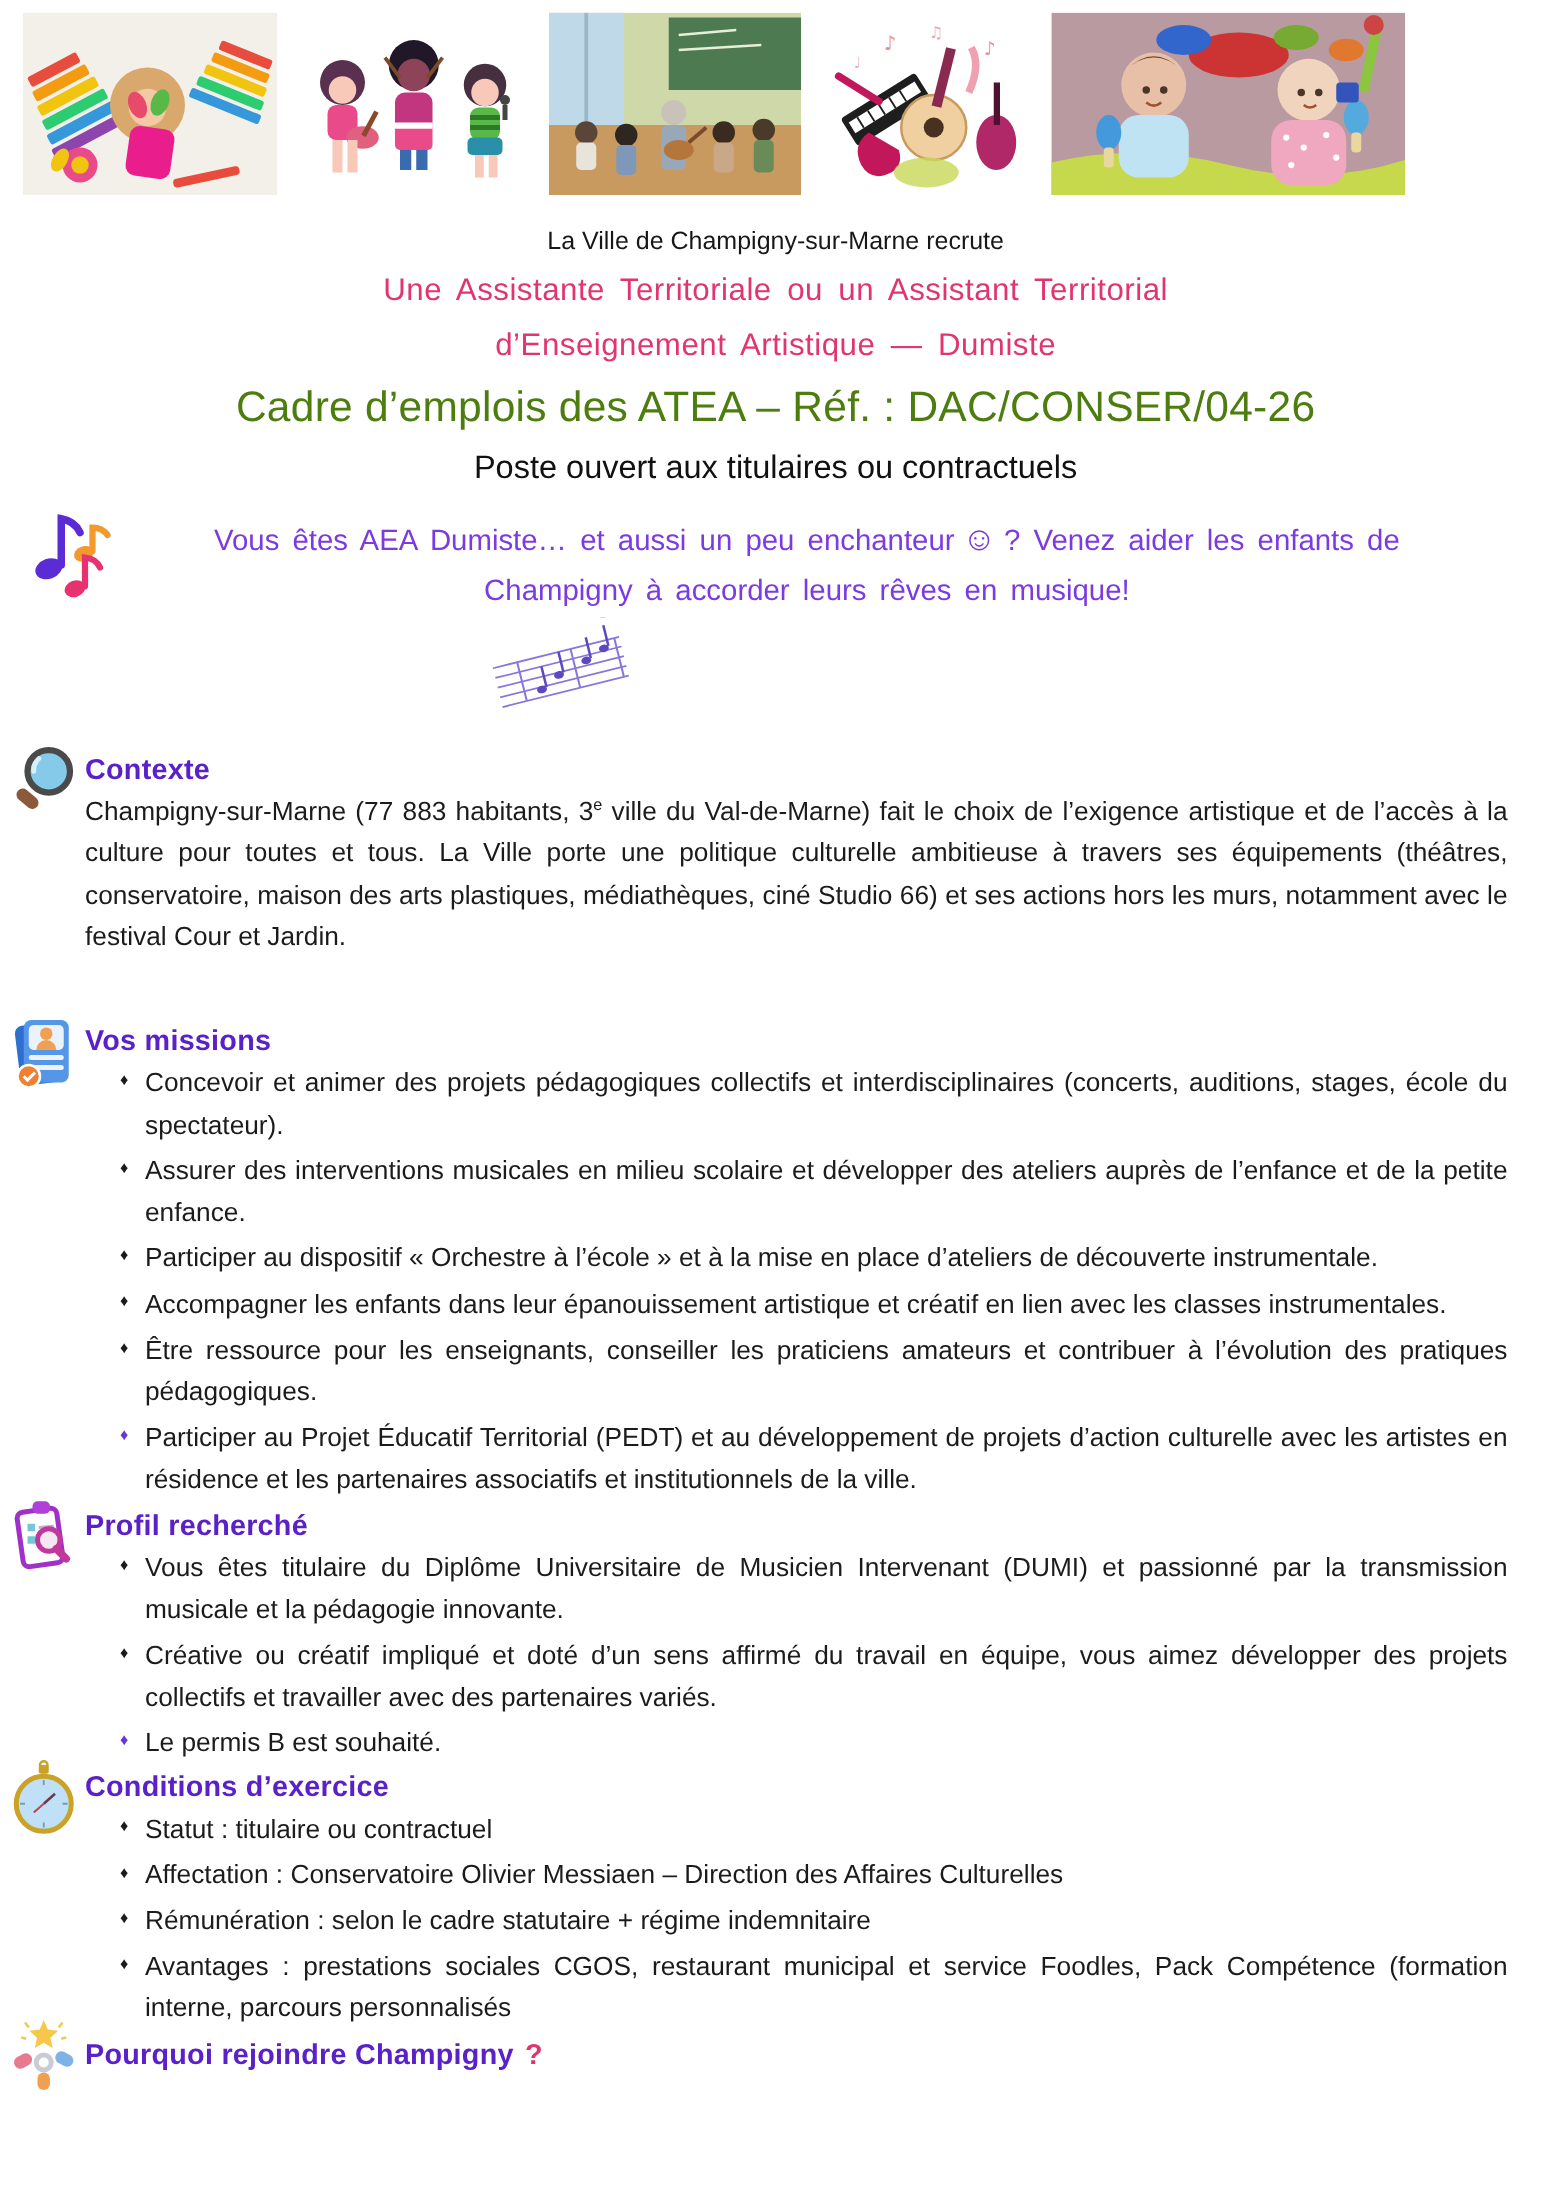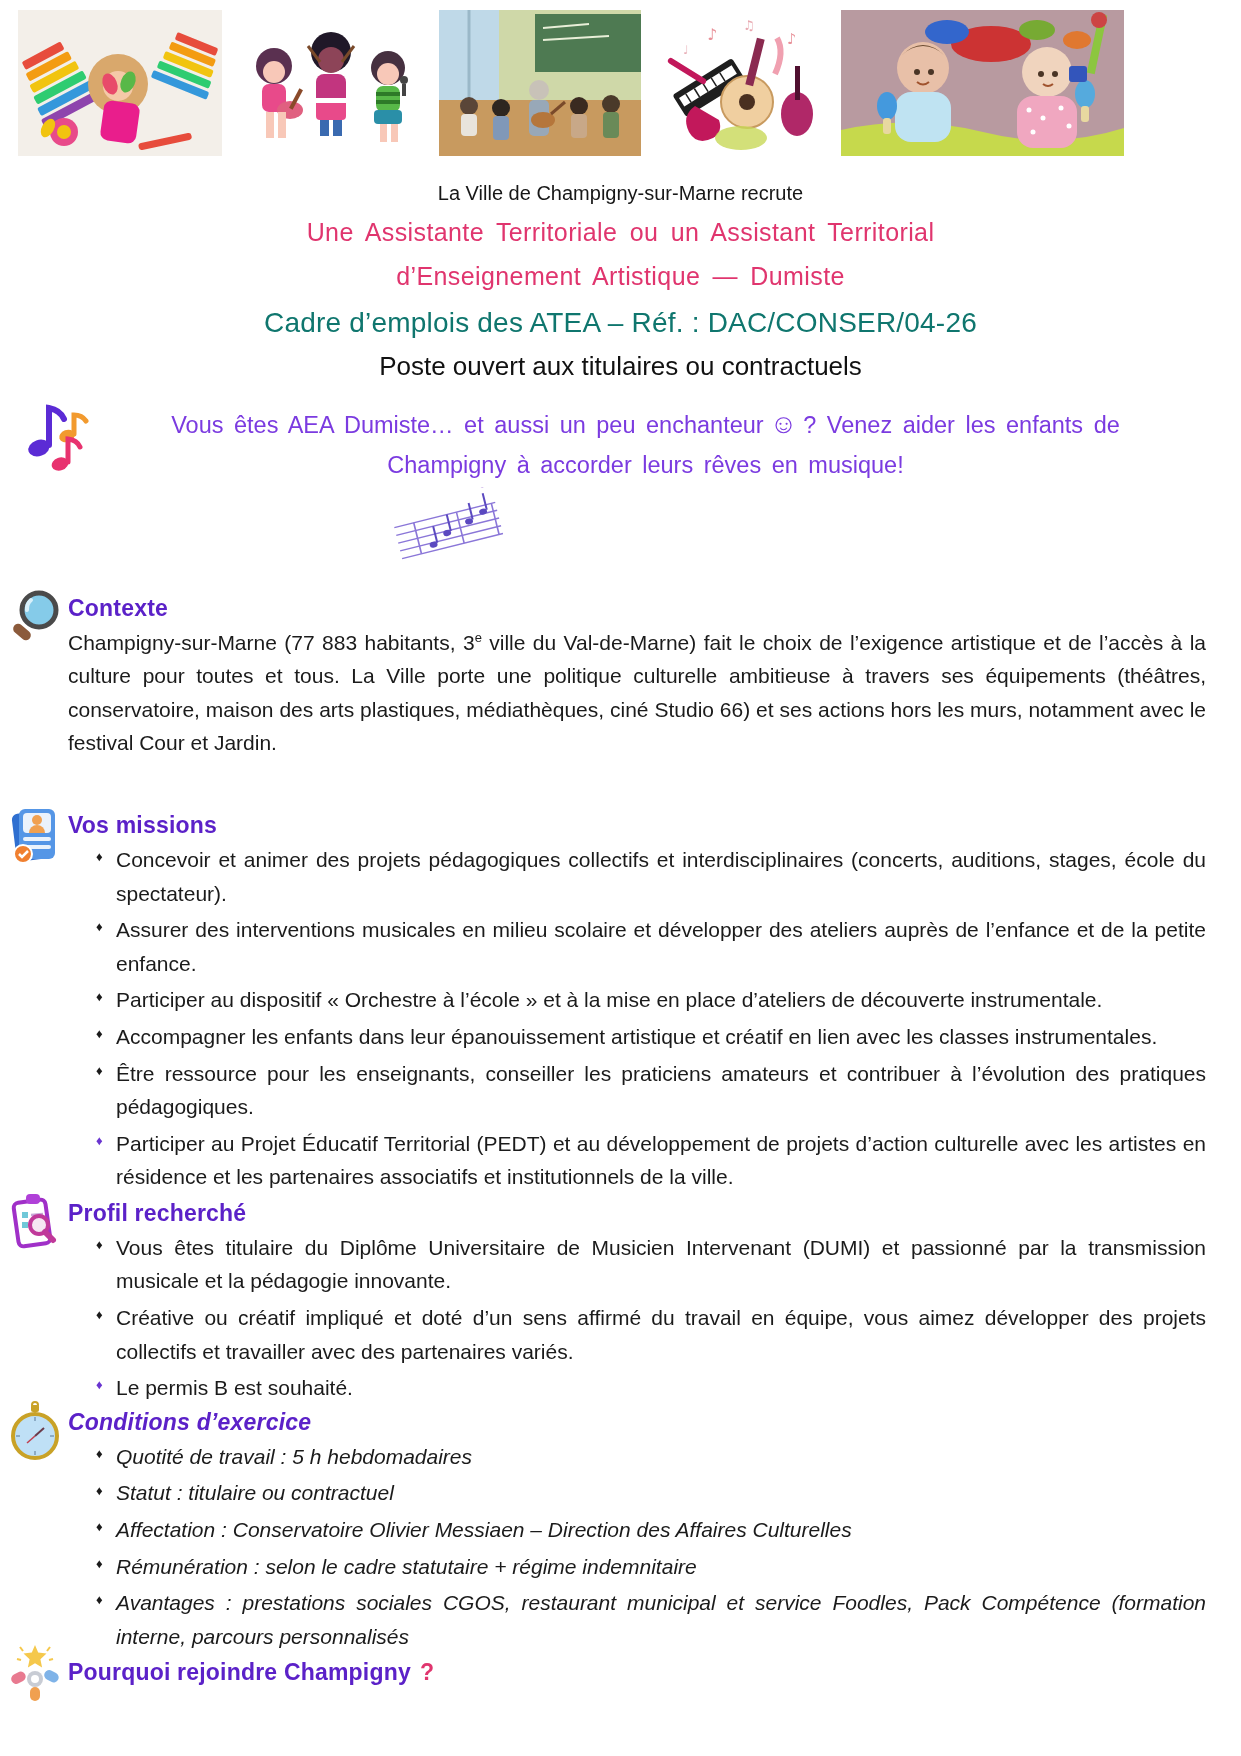--- a/index.html
+++ b/index.html
@@ -8,21 +8,21 @@
     font-family:"Liberation Sans",sans-serif;color:#1b1b1b;
   }
   
   .banner{display:flex;gap:6px;height:146px;margin:10px 18px 0 18px;}
   .banner .bimg{height:146px;overflow:hidden;flex:none;}
   .banner svg{display:block;width:100%;height:100%;}
   
   .header-block{text-align:center;margin-top:26px;}
   .recruiter{font-size:20px;color:#171717;text-align:center;}
   .job-title{color:#E0356E;font-size:25px;line-height:1.75;letter-spacing:.4px;word-spacing:5px;margin-top:6px;}
-  .cadre{font-size:28px;color:#0f766e;margin-top:8px;letter-spacing:.2px;}
+  .cadre{font-size:34px;color:#4d7c0f;margin-top:8px;letter-spacing:.2px;}
   .poste{font-size:26px;color:#111;margin-top:12px;}
   
   .tagline{position:relative;margin:20px 60px 0 110px;color:#7B3BE0;font-size:23.5px;line-height:1.65;text-align:center;word-spacing:4px;}
   .music-notes{position:absolute;left:-92px;top:-12px;}
   .tagline .smiley{font-size:27px;margin:0 6px;}
   .tagline .line2{display:inline-flex;align-items:flex-start;gap:8px;flex-direction:column;}
   .score-art{margin-top:-6px;}
   
   .section{position:relative;margin:0 35px 0 68px;}
   .sec-icon{position:absolute;left:-58px;top:-8px;}
@@ -296,37 +296,36 @@
       </svg>
     </span>
     <h2 class="sec-head">Profil recherché</h2>
     <ul class="bullets">
       <li>Vous êtes titulaire du Diplôme Universitaire de Musicien Intervenant (DUMI) et passionné par la transmission musicale et la pédagogie innovante.</li>
       <li>Créative ou créatif impliqué et doté d’un sens affirmé du travail en équipe, vous aimez développer des projets collectifs et travailler avec des partenaires variés.</li>
       <li class="marker-purple">Le permis B est souhaité.</li>
     </ul>
   </div>
 
-  <div class="section" style="margin-top:4px;font-style:italic;">
+  <div class="section" style="margin-top:4px;">
     <span class="sec-icon">
       <svg width="50" height="62" viewBox="0 0 50 62">
         <rect x="21" y="4" width="8" height="7" rx="2" fill="#C9A227"></rect>
         <circle cx="25" cy="4" r="3" fill="none" stroke="#C9A227" stroke-width="2"></circle>
         <circle cx="25" cy="35" r="22" fill="#BFE0F6" stroke="#C9A227" stroke-width="4"></circle>
         <line x1="25" y1="16" x2="25" y2="20" stroke="#7A9AB5" stroke-width="1.5"></line>
         <line x1="25" y1="50" x2="25" y2="54" stroke="#7A9AB5" stroke-width="1.5"></line>
         <line x1="6" y1="35" x2="10" y2="35" stroke="#7A9AB5" stroke-width="1.5"></line>
         <line x1="40" y1="35" x2="44" y2="35" stroke="#7A9AB5" stroke-width="1.5"></line>
         <line x1="25" y1="35" x2="34" y2="27" stroke="#6A3A4A" stroke-width="2"></line>
         <line x1="25" y1="35" x2="17" y2="42" stroke="#C04050" stroke-width="1.6"></line>
       </svg>
     </span>
     <h2 class="sec-head">Conditions d’exercice</h2>
     <ul class="bullets">
-      <li>Quotité de travail : 5 h hebdomadaires</li>
       <li>Statut : titulaire ou contractuel</li>
       <li>Affectation : Conservatoire Olivier Messiaen – Direction des Affaires Culturelles</li>
       <li>Rémunération : selon le cadre statutaire + régime indemnitaire</li>
       <li>Avantages : prestations sociales CGOS, restaurant municipal et service Foodles, Pack Compétence (formation interne, parcours personnalisés</li>
     </ul>
   </div>
 
   <div class="section" style="margin-top:6px;">
     <span class="sec-icon" style="top:-16px;">
       <svg width="50" height="60" viewBox="0 0 50 60">

